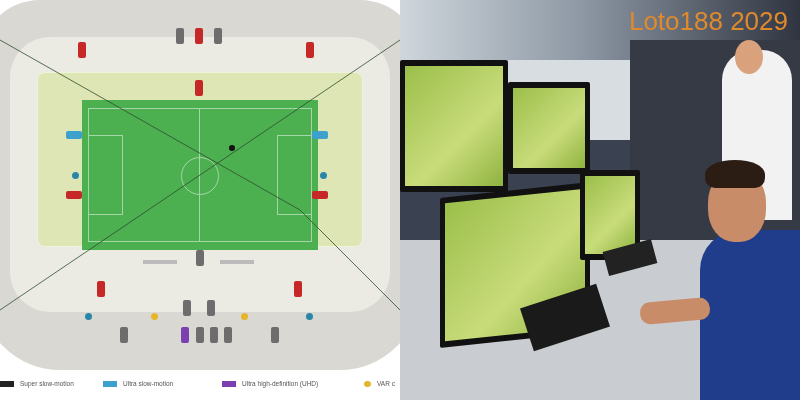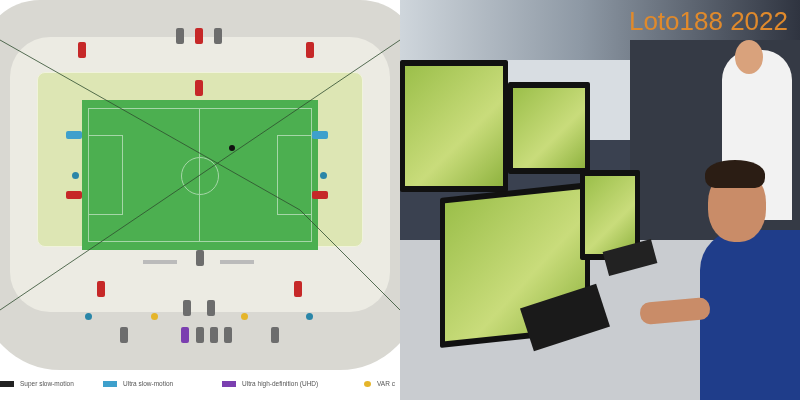--- a/index.html
+++ b/index.html
@@ -128,14 +128,14 @@
   <div style="position:absolute;left:125px;top:295px;width:80px;height:45px;background:#1a1a1a;transform:rotate(-18deg)"></div>
   <div style="position:absolute;left:205px;top:245px;width:50px;height:25px;background:#222;transform:rotate(-15deg)"></div>
 
   <div class="person" style="left:322px;top:50px;width:70px;height:170px;background:#f2f2f2;border-radius:30px 30px 0 0"></div>
   <div class="person" style="left:335px;top:40px;width:28px;height:34px;background:#d9a27c;border-radius:50%"></div>
   <div class="person" style="left:300px;top:230px;width:100px;height:170px;background:#1f3d8a;border-radius:40px 0 0 0"></div>
   <div class="person" style="left:308px;top:170px;width:58px;height:72px;background:#c98c68;border-radius:45%"></div>
   <div class="person" style="left:305px;top:160px;width:60px;height:28px;background:#2b1d14;border-radius:50% 50% 10px 10px"></div>
   <div class="person" style="left:240px;top:300px;width:70px;height:22px;background:#c98c68;border-radius:10px;transform:rotate(-5deg)"></div>
 
-  <div class="watermark">Loto188 2022</div>
+  <div class="watermark">Loto188 2029</div>
 </div>
 
 </body></html>

